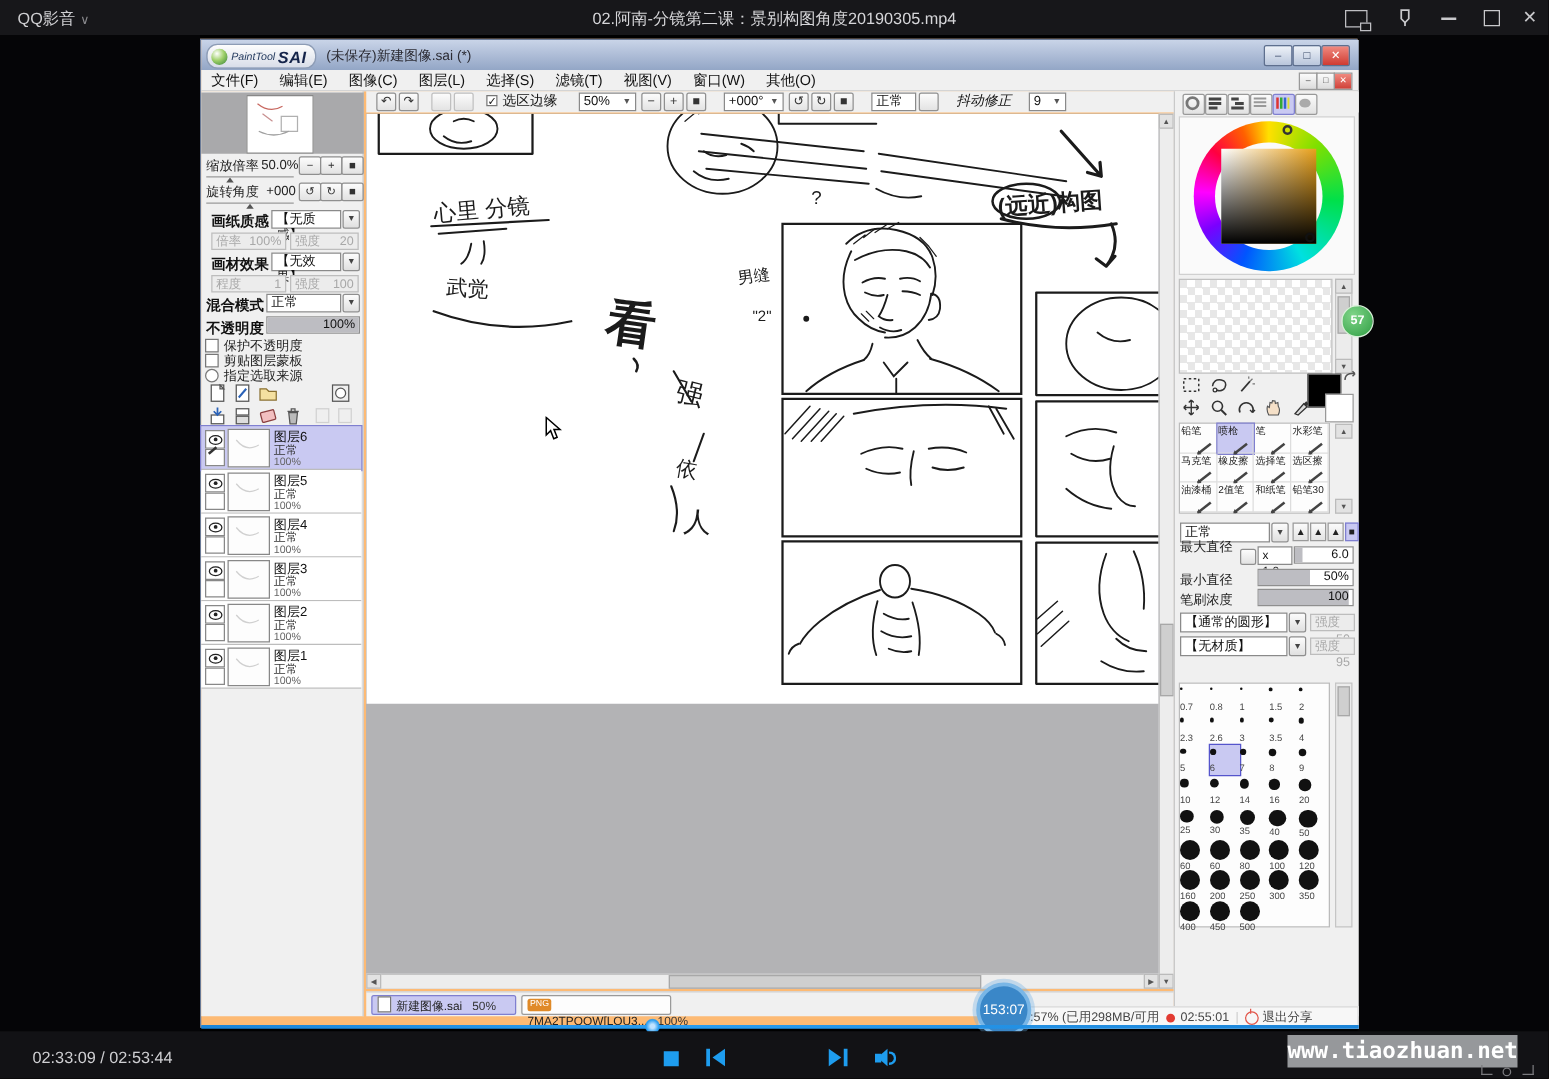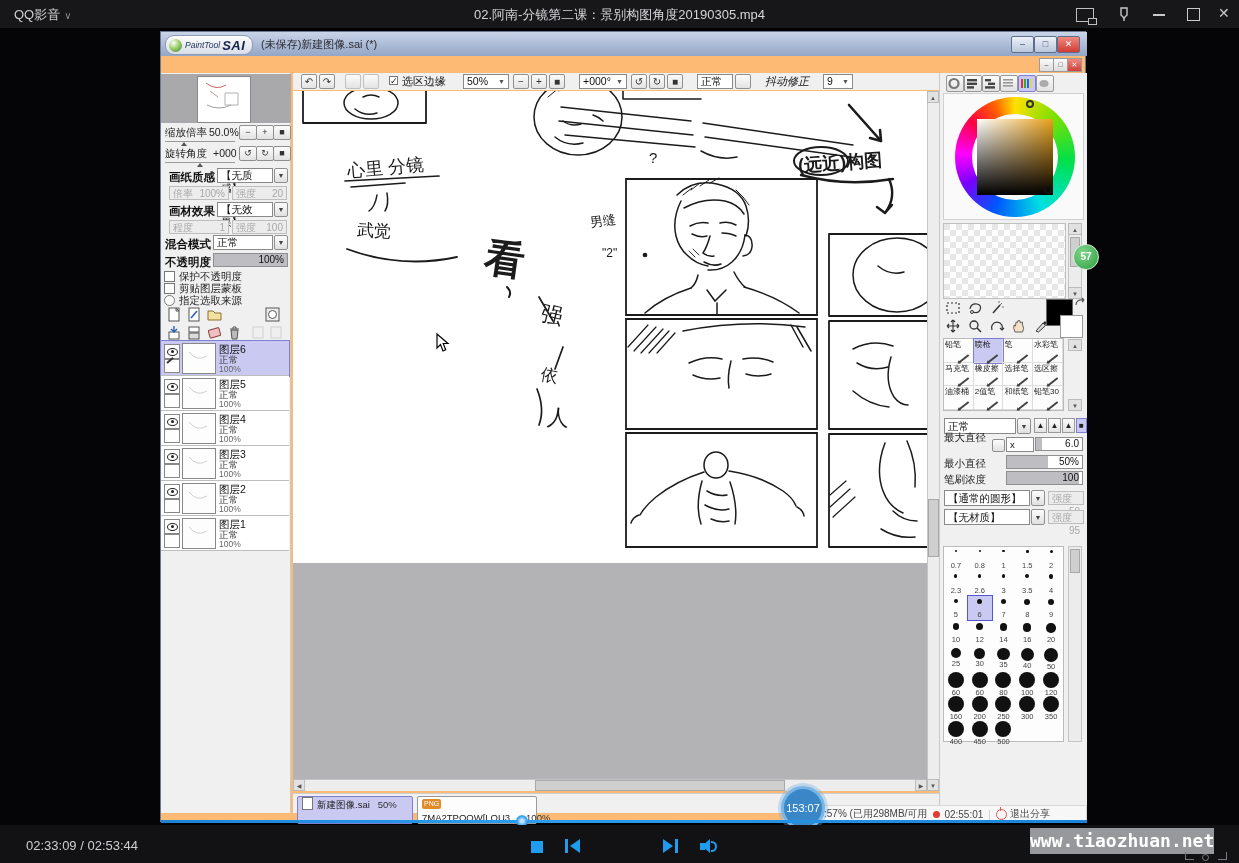--- a/index.html
+++ b/index.html
@@ -79,21 +79,21 @@
   .lopacity{position:absolute;left:58px;top:23px;font-size:8.5px;color:#666;}
   
   .canvas-area{position:absolute;left:132px;top:59px;width:646px;height:700px;background:#b3b3b5;}
   .canvas-clip{position:absolute;left:0;top:0;width:634px;height:688px;overflow:hidden;background:#b3b3b5;}
   .vsbar{position:absolute;left:634px;top:0;width:12px;height:700px;background:#ededed;border-left:1px solid #c5c5c5;box-sizing:border-box;}
   .hsbar{position:absolute;left:0;top:688px;width:634px;height:12px;background:#ededed;border-top:1px solid #c5c5c5;box-sizing:border-box;}
   .sb-arrow{position:absolute;width:12px;height:12px;font-size:6px;color:#555;text-align:center;line-height:12px;background:#e2e2e2;border:1px solid #bbb;box-sizing:border-box;}
   .sb-thumb{position:absolute;background:#cfcfcf;border:1px solid #a8a8a8;box-sizing:border-box;}
   
   .status{position:absolute;left:132px;top:761px;width:646px;height:20px;background:#f0f0f0;border-top:1px solid #cfcfcf;box-sizing:border-box;}
-  .tab{position:absolute;top:2px;height:28px;border:1px solid #9a9a9a;border-radius:2px;background:#fdfdfd;font-size:9.5px;color:#222;line-height:14px;padding:0 4px;box-sizing:border-box;}
+  .tab{position:absolute;top:2px;height:16px;border:1px solid #9a9a9a;border-radius:2px;background:#fdfdfd;font-size:9.5px;color:#222;line-height:14px;padding:0 4px;box-sizing:border-box;}
   .tab.sel{background:#c9c9f2;border-color:#7f7fd0;}
   .tab .zm{margin-left:8px;color:#333;}
   .doc-ico{display:inline-block;width:9px;height:11px;background:#fff;border:1px solid #777;vertical-align:-2px;margin-right:4px;}
   .png-ico{display:inline-block;padding:0 2px;background:#e08a28;color:#fff;font-size:7px;border-radius:2px;margin-right:4px;line-height:10px;vertical-align:1px;}
   
   .rpanel{position:absolute;left:778px;top:41px;width:148px;height:740px;background:#f0f0f0;border-left:1px solid #c9c9c9;box-sizing:border-box;}
   .tgl{position:absolute;top:2px;width:16px;height:15px;border:1px solid #999;border-radius:2px;background:linear-gradient(#fbfbfb,#e2e2e2);}
   .tgl.pressed{background:#c9c9f2;border-color:#7f7fd0;}
   .wheelbox{position:absolute;left:3px;top:20px;width:141px;height:127px;background:#fafafa;border:1px solid #d0d0d0;box-sizing:border-box;}
   .wheel{position:absolute;left:11px;top:3px;width:120px;height:120px;border-radius:50%;background:conic-gradient(from 0deg,#ffe000,#7fe000 12%,#00e04a 26%,#00e0e0 42%,#0055ff 56%,#7a00ff 67%,#ff00ff 76%,#ff0040 86%,#ff6000 94%,#ffe000);}
@@ -108,21 +108,21 @@
   .brush-grid{position:absolute;left:3px;top:265px;width:121px;height:73px;border:1px solid #bbb;box-sizing:border-box;background:#fdfdfd;display:flex;flex-wrap:wrap;}
   .bcell{position:relative;width:29.7px;height:23.6px;border-right:1px solid #ddd;border-bottom:1px solid #ddd;box-sizing:border-box;}
   .bcell.sel{background:#c9c9f2;outline:1px solid #7f7fd0;}
   .blabel{position:absolute;left:1px;top:0px;font-size:8px;color:#222;white-space:nowrap;z-index:2;}
   .pen-glyph{position:absolute;right:3px;bottom:2px;width:13px;height:2px;background:#444;transform:rotate(-38deg);}
   .pen-glyph:after{content:"";position:absolute;left:-3px;top:-1px;border:2px solid transparent;border-right:3px solid #444;}
   .rrow-label{font-size:10.5px;color:#222;}
   .shape-btn{position:absolute;width:13px;height:15px;border:1px solid #9a9a9a;background:linear-gradient(#fbfbfb,#e3e3e3);font-size:8px;color:#222;text-align:center;line-height:14px;box-sizing:border-box;}
   .shape-btn.sel{background:#c9c9f2;border-color:#7f7fd0;}
   .size-grid{position:absolute;left:3px;top:473px;width:121px;height:196px;background:#fdfdfd;border:1px solid #bbb;box-sizing:border-box;display:flex;flex-wrap:wrap;align-content:flex-start;}
-  .scell{position:relative;width:23.8px;height:24.4px;display:flex;flex-direction:column;align-items:center;justify-content:flex-start;box-sizing:border-box;}
+  .scell{position:relative;width:23.8px;height:24.4px;display:flex;flex-direction:column;align-items:flex-start;justify-content:flex-start;box-sizing:border-box;}
   .scell.sel{background:#c9c9f2;outline:1px solid #5555cc;}
   .sdot{background:#111;border-radius:50%;margin-top:3px;flex:none;}
   .snum{font-size:7.5px;color:#444;margin-top:auto;margin-bottom:1px;}
   
   .share-bar{position:absolute;left:622px;top:773px;width:304px;height:18px;background:#f7f7f7;border:1px solid #d8d8d8;box-sizing:border-box;display:flex;align-items:center;font-size:10px;color:#444;white-space:nowrap;overflow:hidden;}
   .share-dot{width:7px;height:7px;border-radius:50%;background:#e23b32;margin:0 4px 0 6px;flex:none;}
   .share-div{color:#ccc;margin:0 5px;}
   .power-ic{width:9px;height:9px;border:1.6px solid #e2574c;border-radius:50%;position:relative;margin-right:3px;flex:none;}
   .power-ic:after{content:"";position:absolute;left:2.6px;top:-3px;width:1.6px;height:4px;background:#e2574c;}
   .timer-circle{position:absolute;left:620px;top:754px;width:44px;height:44px;border-radius:50%;background:#3a87c8;border:3px solid #79b6e6;box-shadow:0 0 0 3px rgba(110,175,230,.35);box-sizing:border-box;color:#fff;font-size:11px;text-align:center;line-height:38px;}
@@ -177,20 +177,32 @@
           <span class="orb"></span>
           <span class="pt">PaintTool</span>
           <span class="saiword">SAI</span>
         </div>
         <span class="sai-doc">(未保存)新建图像.sai (*)</span>
         <div class="sai-winbtn" style="left:850px;">–</div>
         <div class="sai-winbtn" style="left:873px;">□</div>
         <div class="sai-winbtn close" style="left:896px;">✕</div>
       </div>
 
+      <div class="sai-menu">
+
+      <span class="menu-item">文件(F)</span>
+          <span class="menu-item">编辑(E)</span>
+          <span class="menu-item">图像(C)</span>
+          <span class="menu-item">图层(L)</span>
+          <span class="menu-item">选择(S)</span>
+          <span class="menu-item">滤镜(T)</span>
+          <span class="menu-item">视图(V)</span>
+          <span class="menu-item">窗口(W)</span>
+          <span class="menu-item">其他(O)</span>
+        </div>
       <div class="mini-btn" style="left:878px;">–</div>
       <div class="mini-btn" style="left:892px;">□</div>
       <div class="mini-btn close" style="left:906px;">✕</div>
 
       <div class="sai-tools">
         <div class="tb tb-btn" style="left:8px;">↶</div>
         <div class="tb tb-btn" style="left:26px;">↷</div>
         <div class="tb tb-btn dis" style="left:52px;"></div>
         <div class="tb tb-btn dis" style="left:70px;"></div>
         <div class="tb tb-check" style="left:96px;">✓</div>

